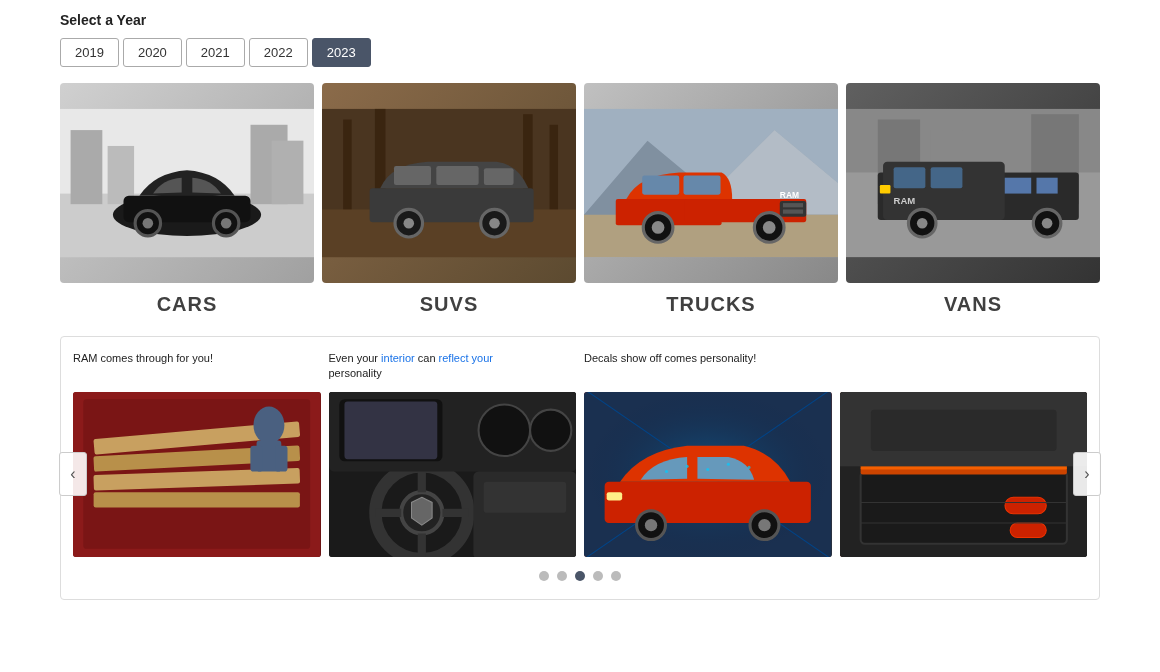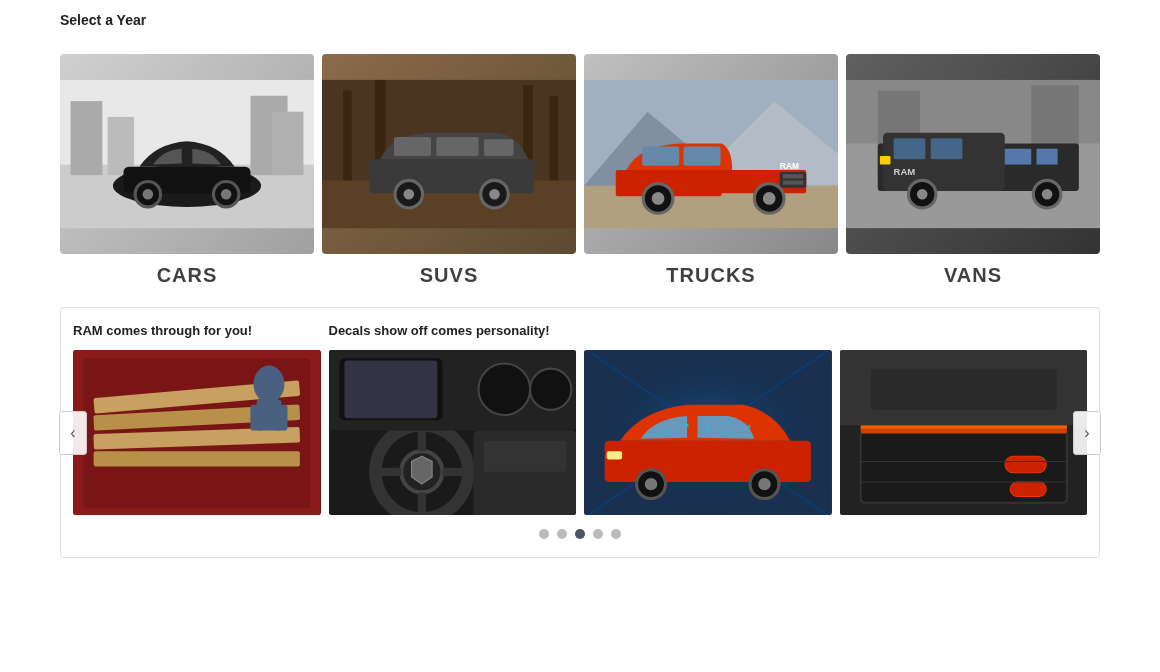--- a/index.html
+++ b/index.html
@@ -136,24 +136,23 @@
     }
 
     .promo-texts {
       display: grid;
       grid-template-columns: repeat(4, 1fr);
       gap: 8px;
       margin-bottom: 10px;
     }
 
     .promo-text {
-      font-size: 13px;
+      font-size: 11px;
       line-height: 1.4;
       color: #222;
-      font-weight: bold;
     }
 
     .promo-text span.highlight {
       color: #1a73e8;
     }
 
     .promo-images {
       display: grid;
       grid-template-columns: repeat(4, 1fr);
       gap: 8px;
@@ -223,20 +222,27 @@
     .promo4-bg { background: linear-gradient(135deg, #cc3300 0%, #222 100%); }
   </style>
 </head>
 <body>
 
 <div class="page-wrapper">
 
   <div class="header-row">
     <div>
       <div class="select-year-label">Select a Year</div>
+      <div class="year-buttons">
+        <button class="year-btn">2019</button>
+        <button class="year-btn">2020</button>
+        <button class="year-btn">2021</button>
+        <button class="year-btn">2022</button>
+        <button class="year-btn active">2023</button>
+      </div>
     </div>
 
   </div>
 
   <div class="vehicle-grid">
 
     <div class="vehicle-card">
       <div class="vehicle-image car-bg">
         <svg viewBox="0 0 240 140" xmlns="http://www.w3.org/2000/svg">
 
@@ -356,20 +362,23 @@
       <div class="vehicle-label">VANS</div>
     </div>
 
   </div>
 
   <div class="promo-section">
 
     <div class="promo-texts">
       <div class="promo-text">
         <span>RAM comes through for you!</span>
+      </div>
+      <div class="promo-text">
+        Even your <span class="highlight">interior</span> can <span class="highlight">reflect your</span><br>personality
       </div>
       <div class="promo-text">
         <span>Decals show off comes personality!</span>
       </div>
     </div>
 
     <div style="position:relative;">
       <button class="nav-arrow left">‹</button>
 
       <div class="promo-images">

